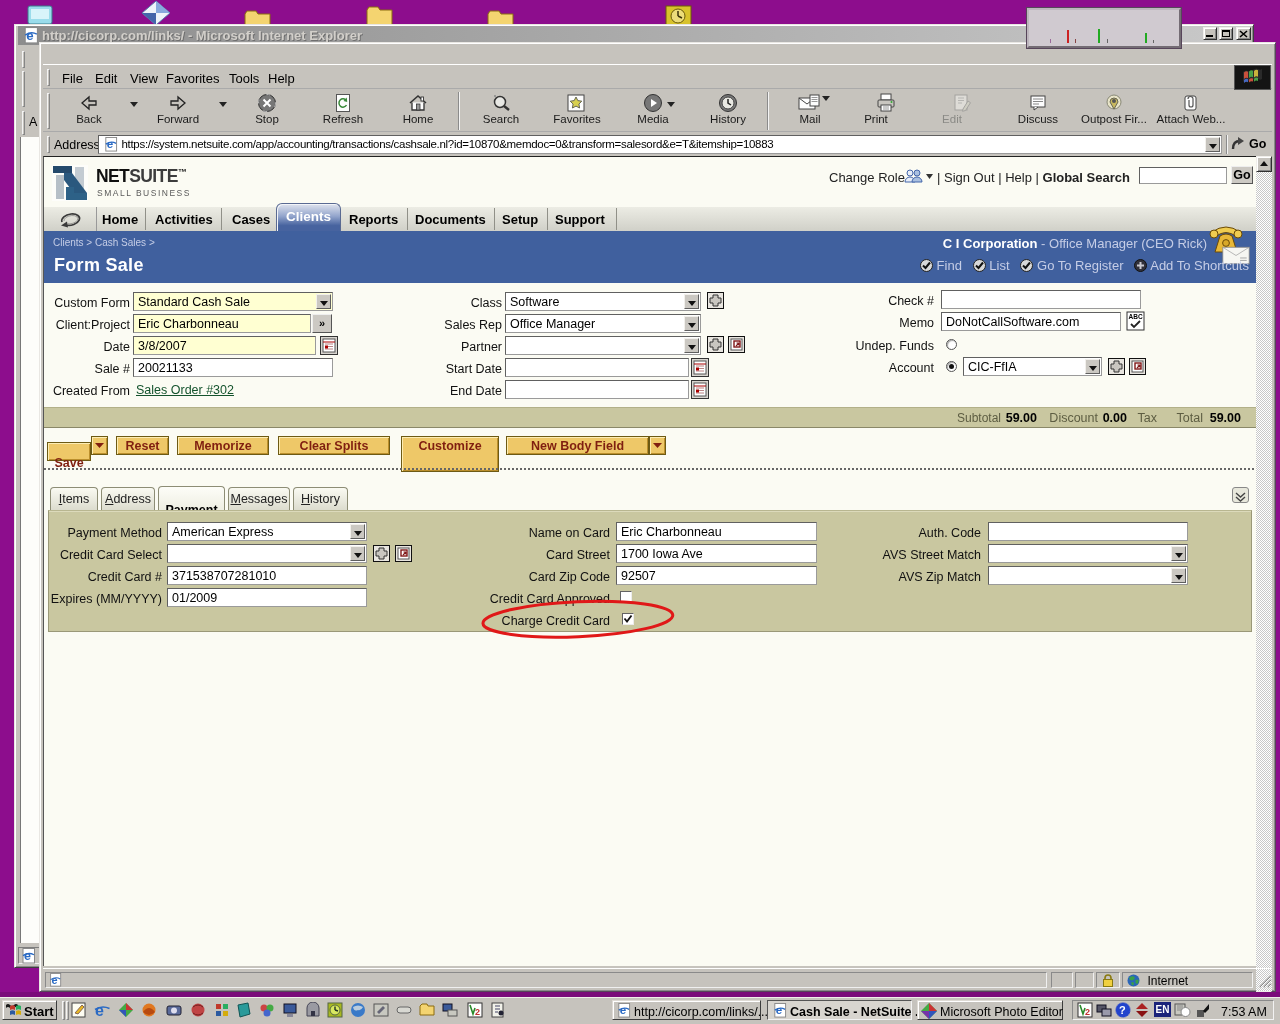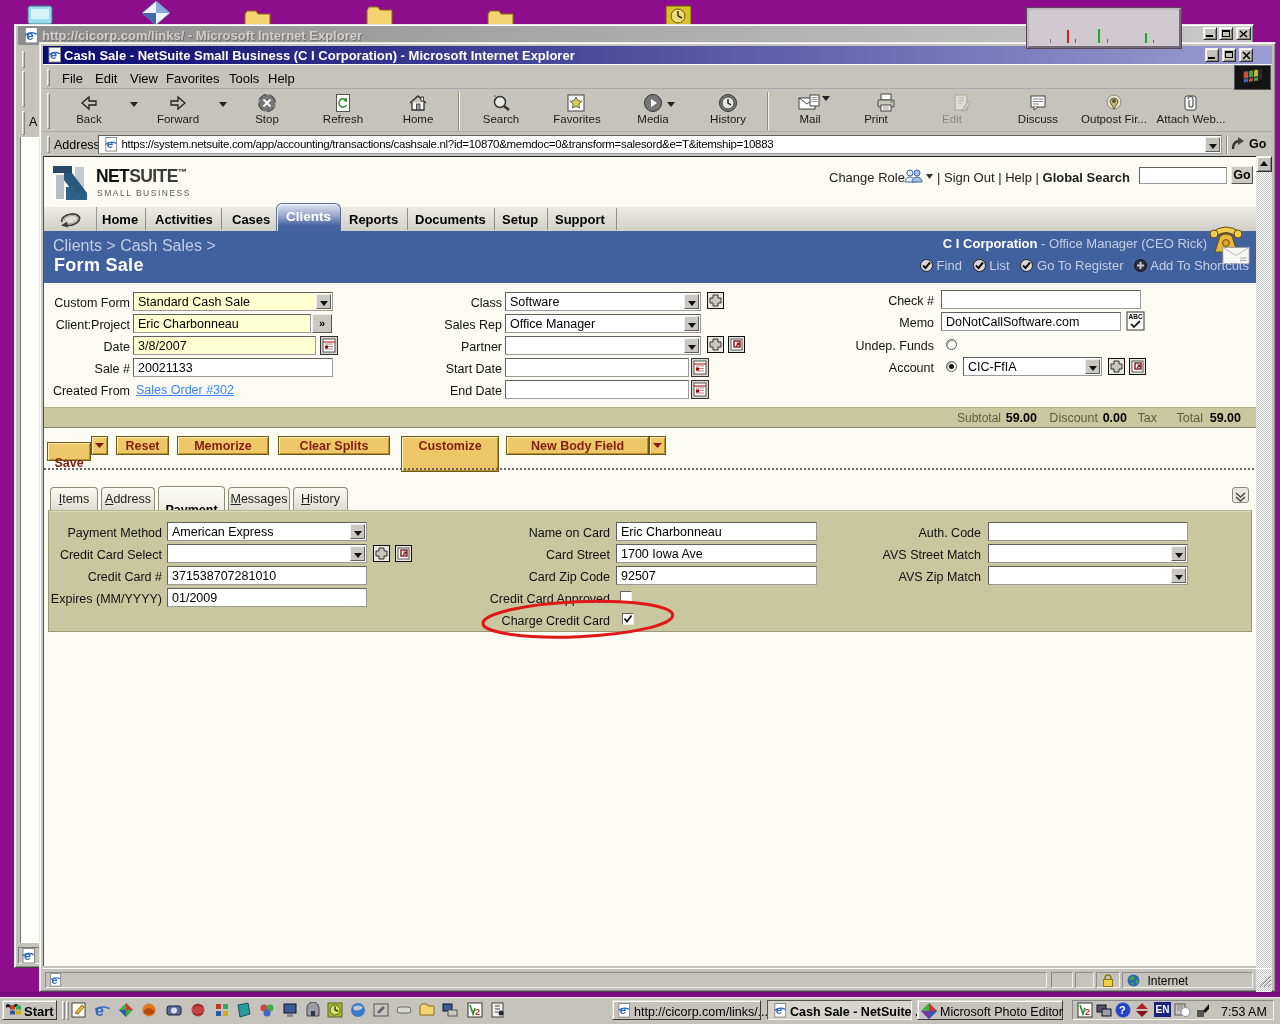--- a/index.html
+++ b/index.html
@@ -98,37 +98,20 @@
   <rect x="46" y="29" width="1" height="4" fill="#884444"></rect>
   <rect x="69" y="19" width="2" height="14" fill="#22aa22"></rect>
   <rect x="78" y="29" width="1" height="4" fill="#666"></rect>
   <rect x="116" y="23" width="2" height="10" fill="#22aa22"></rect>
   <rect x="124" y="30" width="1" height="3" fill="#666"></rect>
   </svg>
 </div>
 
 <div class="a" id="innerwin" style="left:39px;top:42px;width:1237px;height:950px;background:#c6c3bd;border:1px solid;border-color:#e9e7e3 #57455a #57455a #e9e7e3;box-shadow:inset 1px 1px 0 #fff,inset -1px -1px 0 #8a8a8a">
 
-  <div class="a" style="left:3px;top:3px;right:3px;height:18px;background:linear-gradient(90deg,#0a0a72,#9c9cd2)">
-    <svg class="a" style="left:3px;top:1px" width="16" height="16" viewBox="0 0 16 16">
-        <use href="#ie"></use>
-      </svg>
-    <span class="a" style="left:21px;top:2px;font-weight:bold;font-size:13px;color:#fff">Cash Sale - NetSuite Small Business (C I Corporation) - Microsoft Internet Explorer</span>
-    <span class="a cap3" style="left:1162px;top:2px;width:14px;height:14px">
-        <b style="position:absolute;left:2px;top:8px;width:7px;height:2px;background:#000"></b>
-      </span>
-    <span class="a cap3" style="left:1179px;top:2px;width:14px;height:14px">
-        <b style="position:absolute;left:2px;top:2px;width:8px;height:7px;border:1px solid #000;border-top:2px solid #000"></b>
-      </span>
-    <span class="a cap3" style="left:1196px;top:2px;width:14px;height:14px">
-        <svg width="9" height="9" style="position:absolute;left:2px;top:2px" viewBox="0 0 9 9">
-          <path d="M1,1 L8,8 M8,1 L1,8" stroke="#000" stroke-width="1.6"></path>
-        </svg>
-      </span>
-  </div>
 
   <div class="a" style="left:3px;top:21px;right:3px;height:25px;border-bottom:1px solid #aaa;border-top:1px solid #fff" id="menubar">
     <div class="a grip" style="left:4px;top:4px;height:17px"></div>
     <span class="a fsmall" style="left:19px;top:6px;font-size:13px">File</span>
     <span class="a fsmall" style="left:52px;top:6px;font-size:13px">Edit</span>
     <span class="a fsmall" style="left:87px;top:6px;font-size:13px">View</span>
     <span class="a fsmall" style="left:123px;top:6px;font-size:13px">Favorites</span>
     <span class="a fsmall" style="left:186px;top:6px;font-size:13px">Tools</span>
     <span class="a fsmall" style="left:225px;top:6px;font-size:13px">Help</span>
 
@@ -318,21 +301,21 @@
       <span class="a navtab" style="left:458px;top:5px">Setup</span>
         <div class="a" style="left:503px;top:1px;width:1px;height:22px;background:#909088"></div>
       <span class="a navtab" style="left:511px;top:5px">Support</span>
         <div class="a" style="left:572px;top:1px;width:1px;height:22px;background:#909088"></div>
     </div>
     <div class="a" style="left:232px;top:46px;width:65px;height:28px;background:linear-gradient(180deg,#dfe3ee,#93a5cc 45%,#47639f 80%);border:1px solid #5a6a92;border-bottom:none;border-radius:6px 6px 0 0;box-shadow:inset 1px 1px 0 #f2f4f8">
       <span class="a" style="left:0;right:0;top:5px;text-align:center;font-weight:bold;font-size:13.5px;color:#fff">Clients</span>
     </div>
 
     <div class="a" style="left:0;top:74px;width:1213px;height:52px;background:#40609e">
-      <span class="a" style="left:9px;top:6px;font-size:16px;color:#c5cde6">Clients &gt; Cash Sales &gt;</span>
+      <span class="a" style="left:9px;top:6px;font-size:10px;color:#c5cde6">Clients &gt; Cash Sales &gt;</span>
       <span class="a" style="left:10px;top:24px;font-weight:bold;font-size:18px;color:#fff;letter-spacing:0.3px">Form Sale</span>
       <span class="a" style="left:0;width:1163px;top:5px;text-align:right;font-size:13px;color:#c5cde6"><b style="color:#fff">C I Corporation</b> - Office Manager (CEO Rick)</span>
       <div class="a" style="left:0;width:1205px;top:27px;text-align:right;font-size:13px;color:#c5cde6;z-index:2">
         <svg width="13" height="13" viewBox="0 0 13 13" style="vertical-align:-2px">
             <circle cx="6.5" cy="6.5" r="6" fill="#d8d8d8" stroke="#222"></circle>
             <path d="M3,6.5 L5.5,9 L10,3.5" fill="none" stroke="#111" stroke-width="2"></path>
           </svg> Find&nbsp;&nbsp;
         <svg width="13" height="13" viewBox="0 0 13 13" style="vertical-align:-2px">
             <circle cx="6.5" cy="6.5" r="6" fill="#d8d8d8" stroke="#222"></circle>
             <path d="M3,6.5 L5.5,9 L10,3.5" fill="none" stroke="#111" stroke-width="2"></path>
@@ -370,21 +353,21 @@
     <svg class="a" style="left:276px;top:179px" width="18" height="19" viewBox="0 0 18 19">
         <rect x="0.5" y="0.5" width="17" height="18" fill="#d8d5cf" stroke="#333"></rect>
         <rect x="3" y="3" width="12" height="13" fill="#fff" stroke="#555"></rect>
         <path d="M3,6 h12" stroke="#a00"></path>
         <path d="M5,8 h8 M5,10.5 h8 M5,13 h8" stroke="#a66" stroke-width="0.8"></path>
         <rect x="5" y="9.5" width="3" height="3" fill="#a00"></rect>
       </svg>
     <span class="a lbl" style="left:0px;top:205px;width:86px">Sale #</span>
     <div class="a inp" style="left:89px;top:201px;width:200px;height:19px">20021133</div>
     <span class="a lbl" style="left:0px;top:227px;width:86px">Created From</span>
-    <span class="a" style="left:92px;top:226px;font-size:12.5px;text-decoration:underline;color:#3b82f6">Sales Order #302</span>
+    <span class="a" style="left:92px;top:226px;font-size:12.5px;text-decoration:underline;color:#14532d">Sales Order #302</span>
 
     <span class="a lbl" style="left:258px;top:139px;width:200px">Class</span>
     <div class="a inp" style="left:461px;top:135px;width:196px;height:19px">Software<span class="selarrow"></span></div>
     <svg class="a" style="left:663px;top:135px" width="17" height="17" viewBox="0 0 17 17">
         <rect x="0.5" y="0.5" width="16" height="16" fill="#e8e5df" stroke="#111"></rect>
         <path d="M6,3 h5 v3 h3 v5 h-3 v3 h-5 v-3 h-3 v-5 h3 Z" fill="#c9c6c0" stroke="#333"></path>
       </svg>
     <span class="a lbl" style="left:258px;top:161px;width:200px">Sales Rep</span>
     <div class="a inp" style="left:461px;top:157px;width:196px;height:19px">Office Manager<span class="selarrow"></span></div>
     <span class="a lbl" style="left:258px;top:183px;width:200px">Partner</span>

